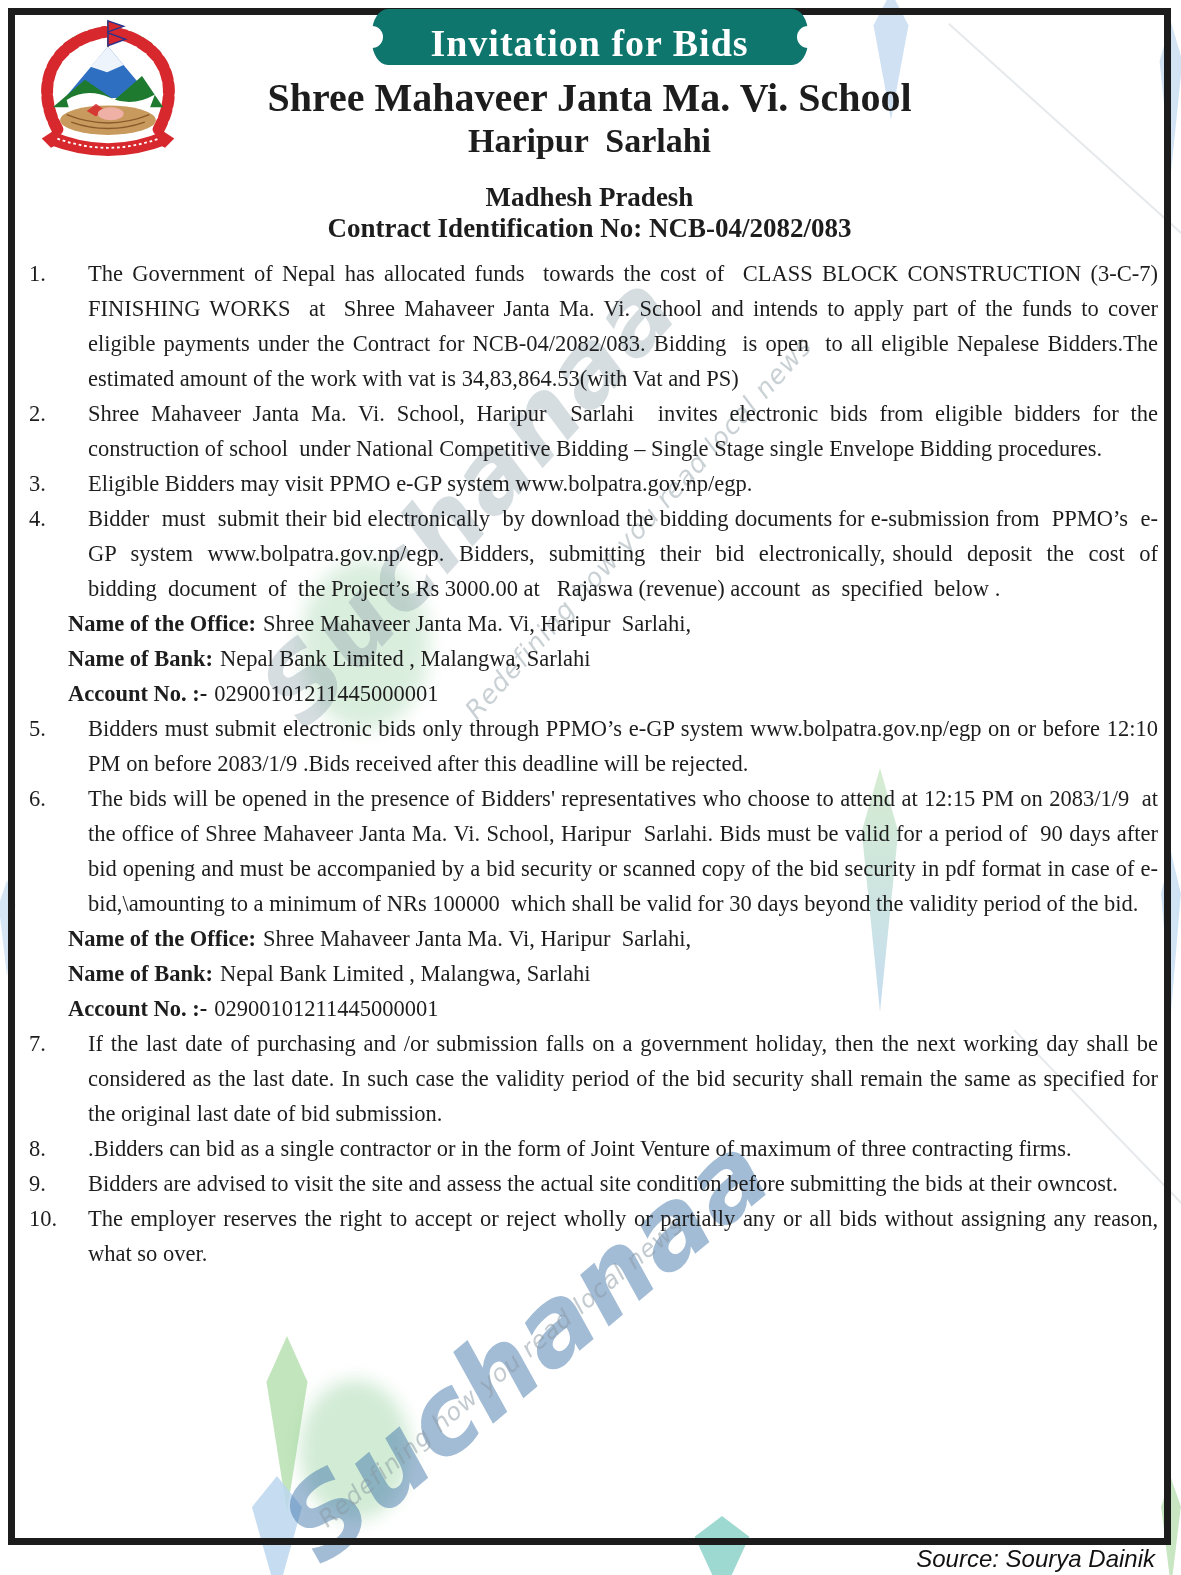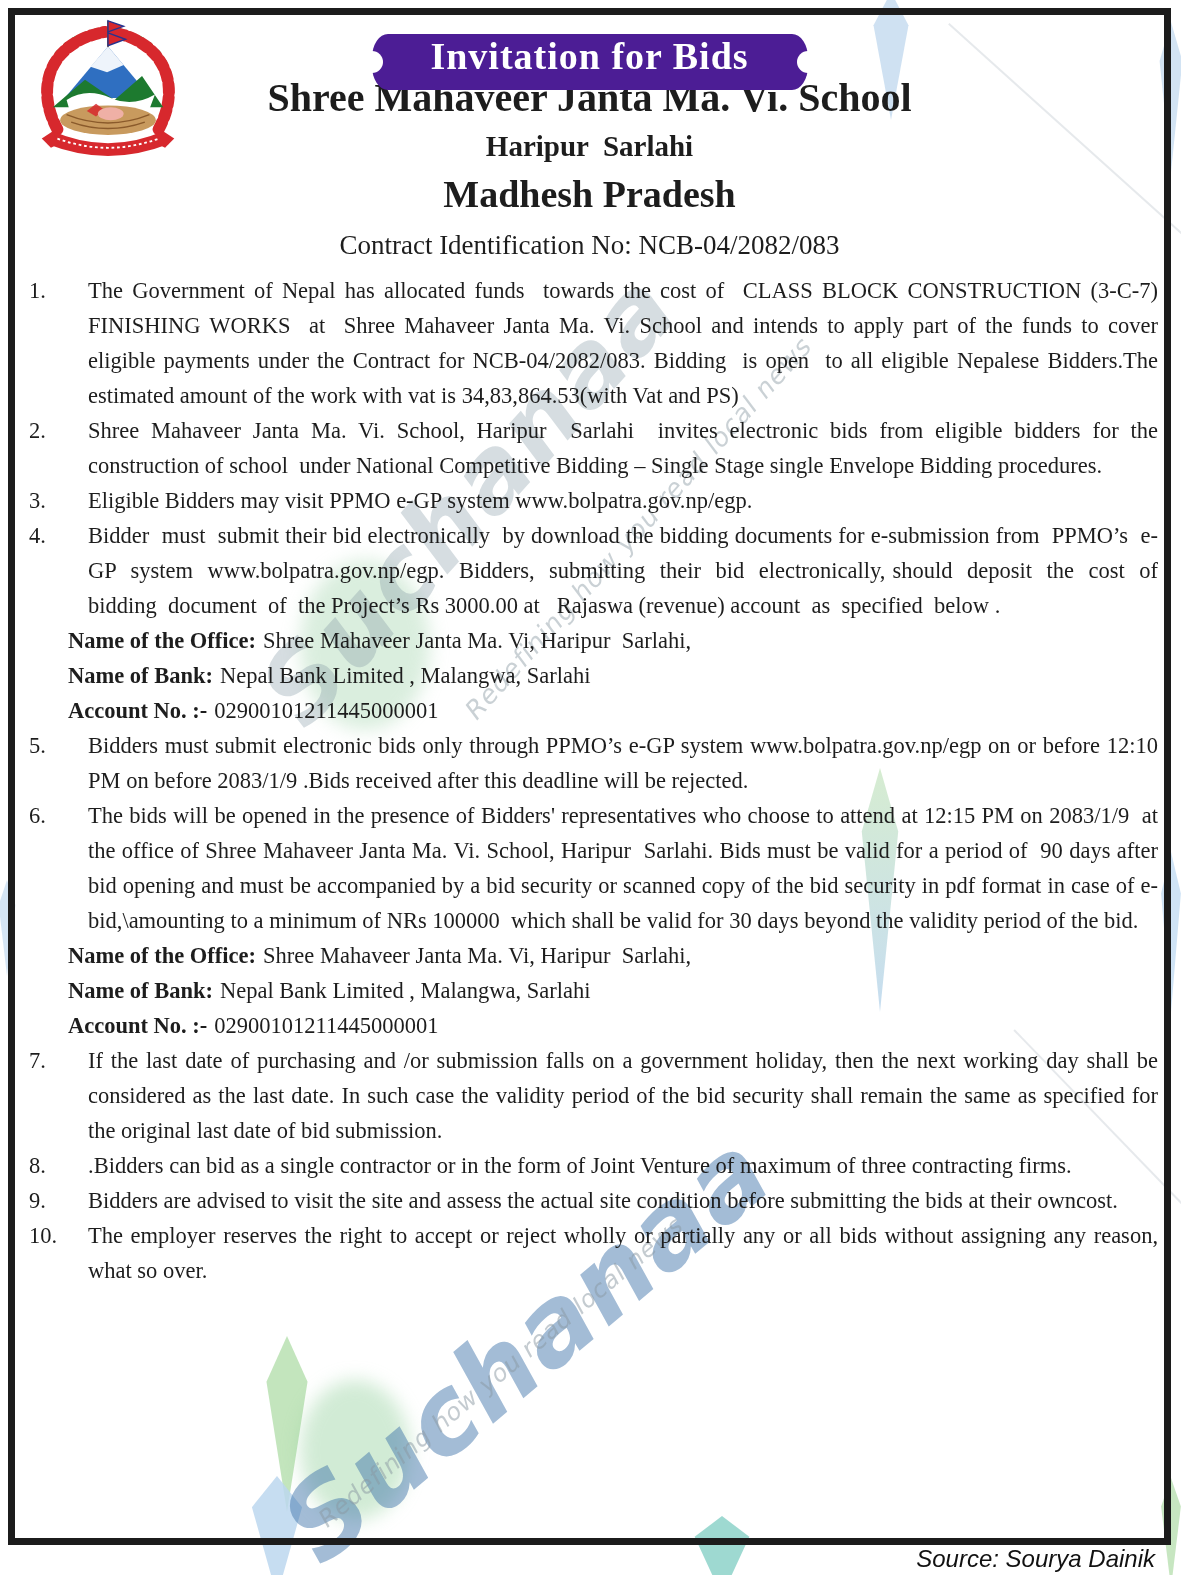--- a/index.html
+++ b/index.html
@@ -23,35 +23,35 @@
           color:rgba(138,152,162,0.5);transform:rotate(-40deg);transform-origin:left center;}
   .wm-blob{position:absolute;z-index:1;border-radius:50%;filter:blur(9px);}
 
   
   .frame{position:absolute;left:8px;top:8px;width:1163px;height:1537px;box-sizing:border-box;
          border:7px solid #1c1c1c;z-index:2;}
   .content{position:relative;width:100%;height:100%;padding:0 6px;box-sizing:border-box;}
 
   
   .ribbon{position:absolute;left:50%;top:-6px;transform:translateX(-50%);
-          width:436px;height:56px;background:#4c1d95;border-radius:16px/24px;
-          display:flex;align-items:flex-start;justify-content:center;z-index:4;margin-top:25px;}
+          width:436px;height:56px;background:#0f766e;border-radius:16px/24px;
+          display:flex;align-items:flex-end;justify-content:center;z-index:4;}
   .ribbon::before,.ribbon::after{content:"";position:absolute;top:17px;width:22px;height:22px;
           background:#ffffff;border-radius:50%;}
   .ribbon::before{left:-11px;}
   .ribbon::after{right:-11px;}
   .ribbon span{color:#ffffff;font-weight:bold;font-size:38px;letter-spacing:1px;}
 
   .emblem{position:absolute;left:14px;top:4px;width:158px;height:138px;z-index:3;}
 
   .hdr{padding-top:60px;text-align:center;line-height:1.15;}
   .hdr .school{font-size:40px;font-weight:bold;margin:0;}
-  .hdr .loc1{font-size:29px;font-weight:bold;margin-top:9px;white-space:pre-wrap;}
-  .hdr .loc2{font-size:38px;font-weight:bold;margin-top:10px;}
-  .hdr .contract{font-size:27px;font-weight:normal;margin-top:13px;}
+  .hdr .loc1{font-size:34px;font-weight:bold;margin-top:0;white-space:pre-wrap;}
+  .hdr .loc2{font-size:27px;font-weight:bold;margin-top:22px;}
+  .hdr .contract{font-size:27px;font-weight:bold;}
   .hdr .pubdate{font-size:25px;font-weight:bold;margin-top:13px;}
 
   
   .items{margin-top:12px;font-size:22.5px;line-height:35px;}
   .item{display:flex;}
   .num{flex:none;width:47px;padding-left:8px;box-sizing:border-box;}
   .icol{flex:1;min-width:0;}
   .itext{text-align:justify;white-space:pre-wrap;margin-left:20px;}
   .bank-heading{font-weight:bold;}
   .bank-row{white-space:pre-wrap;}

